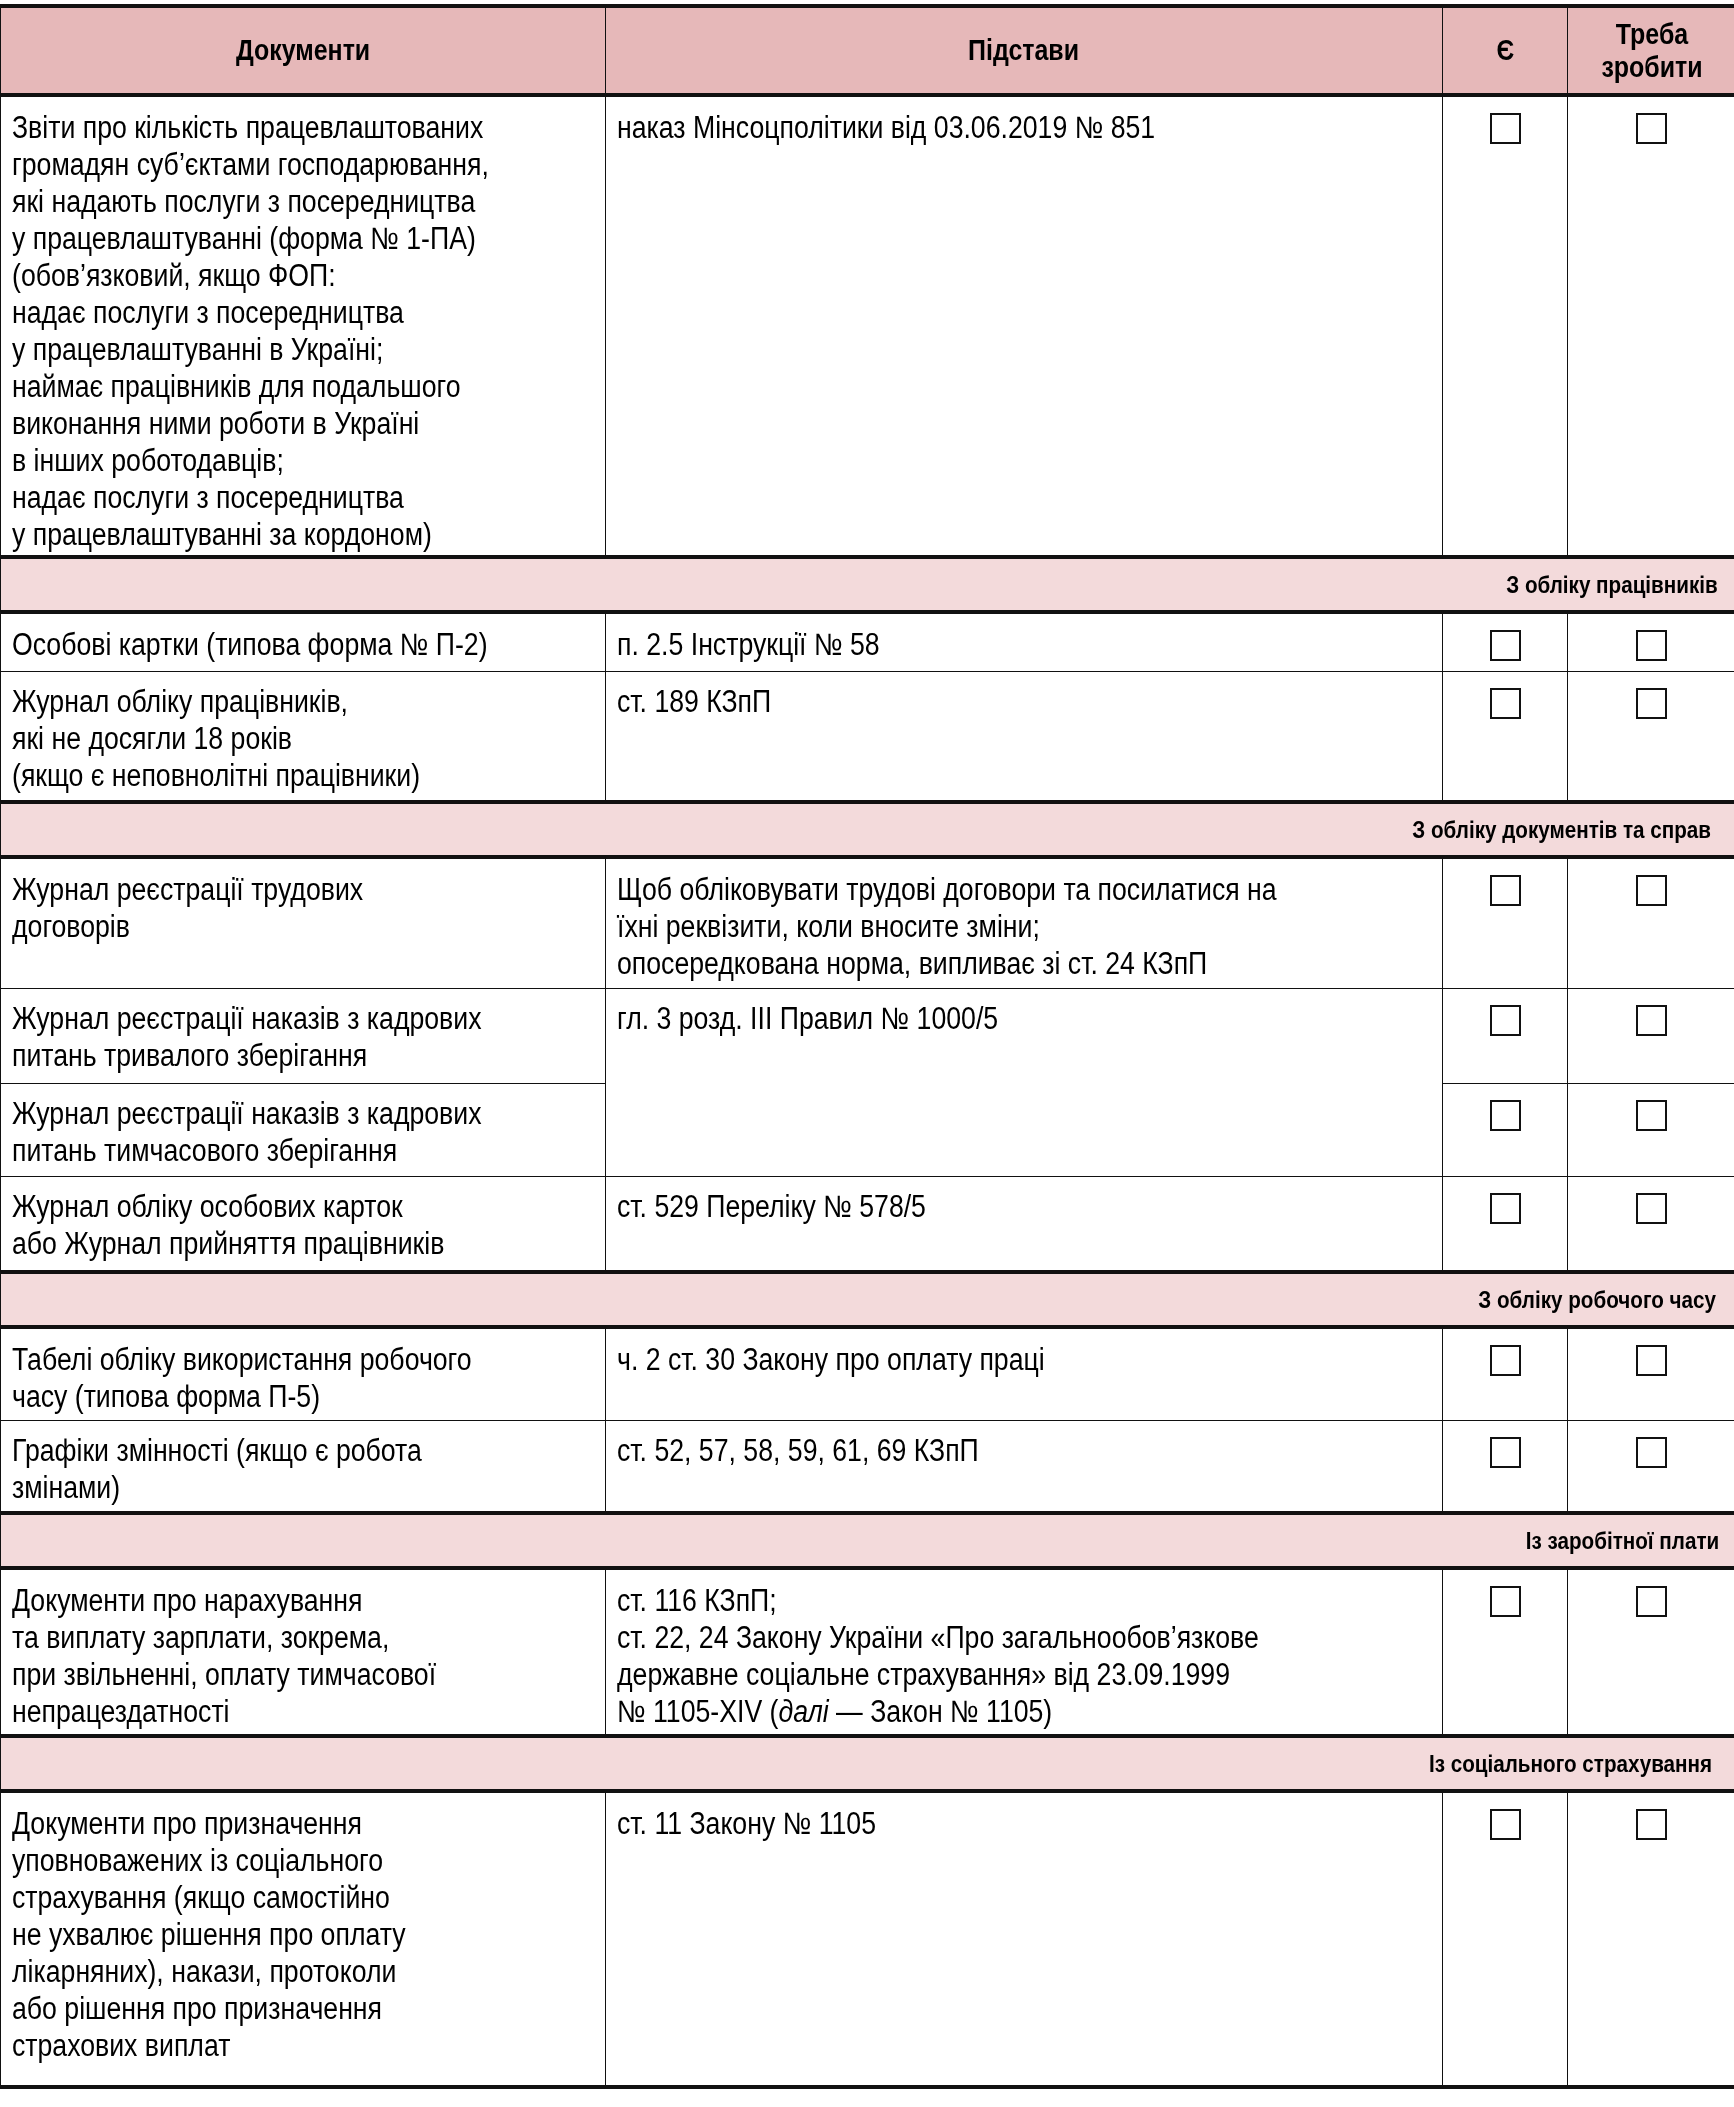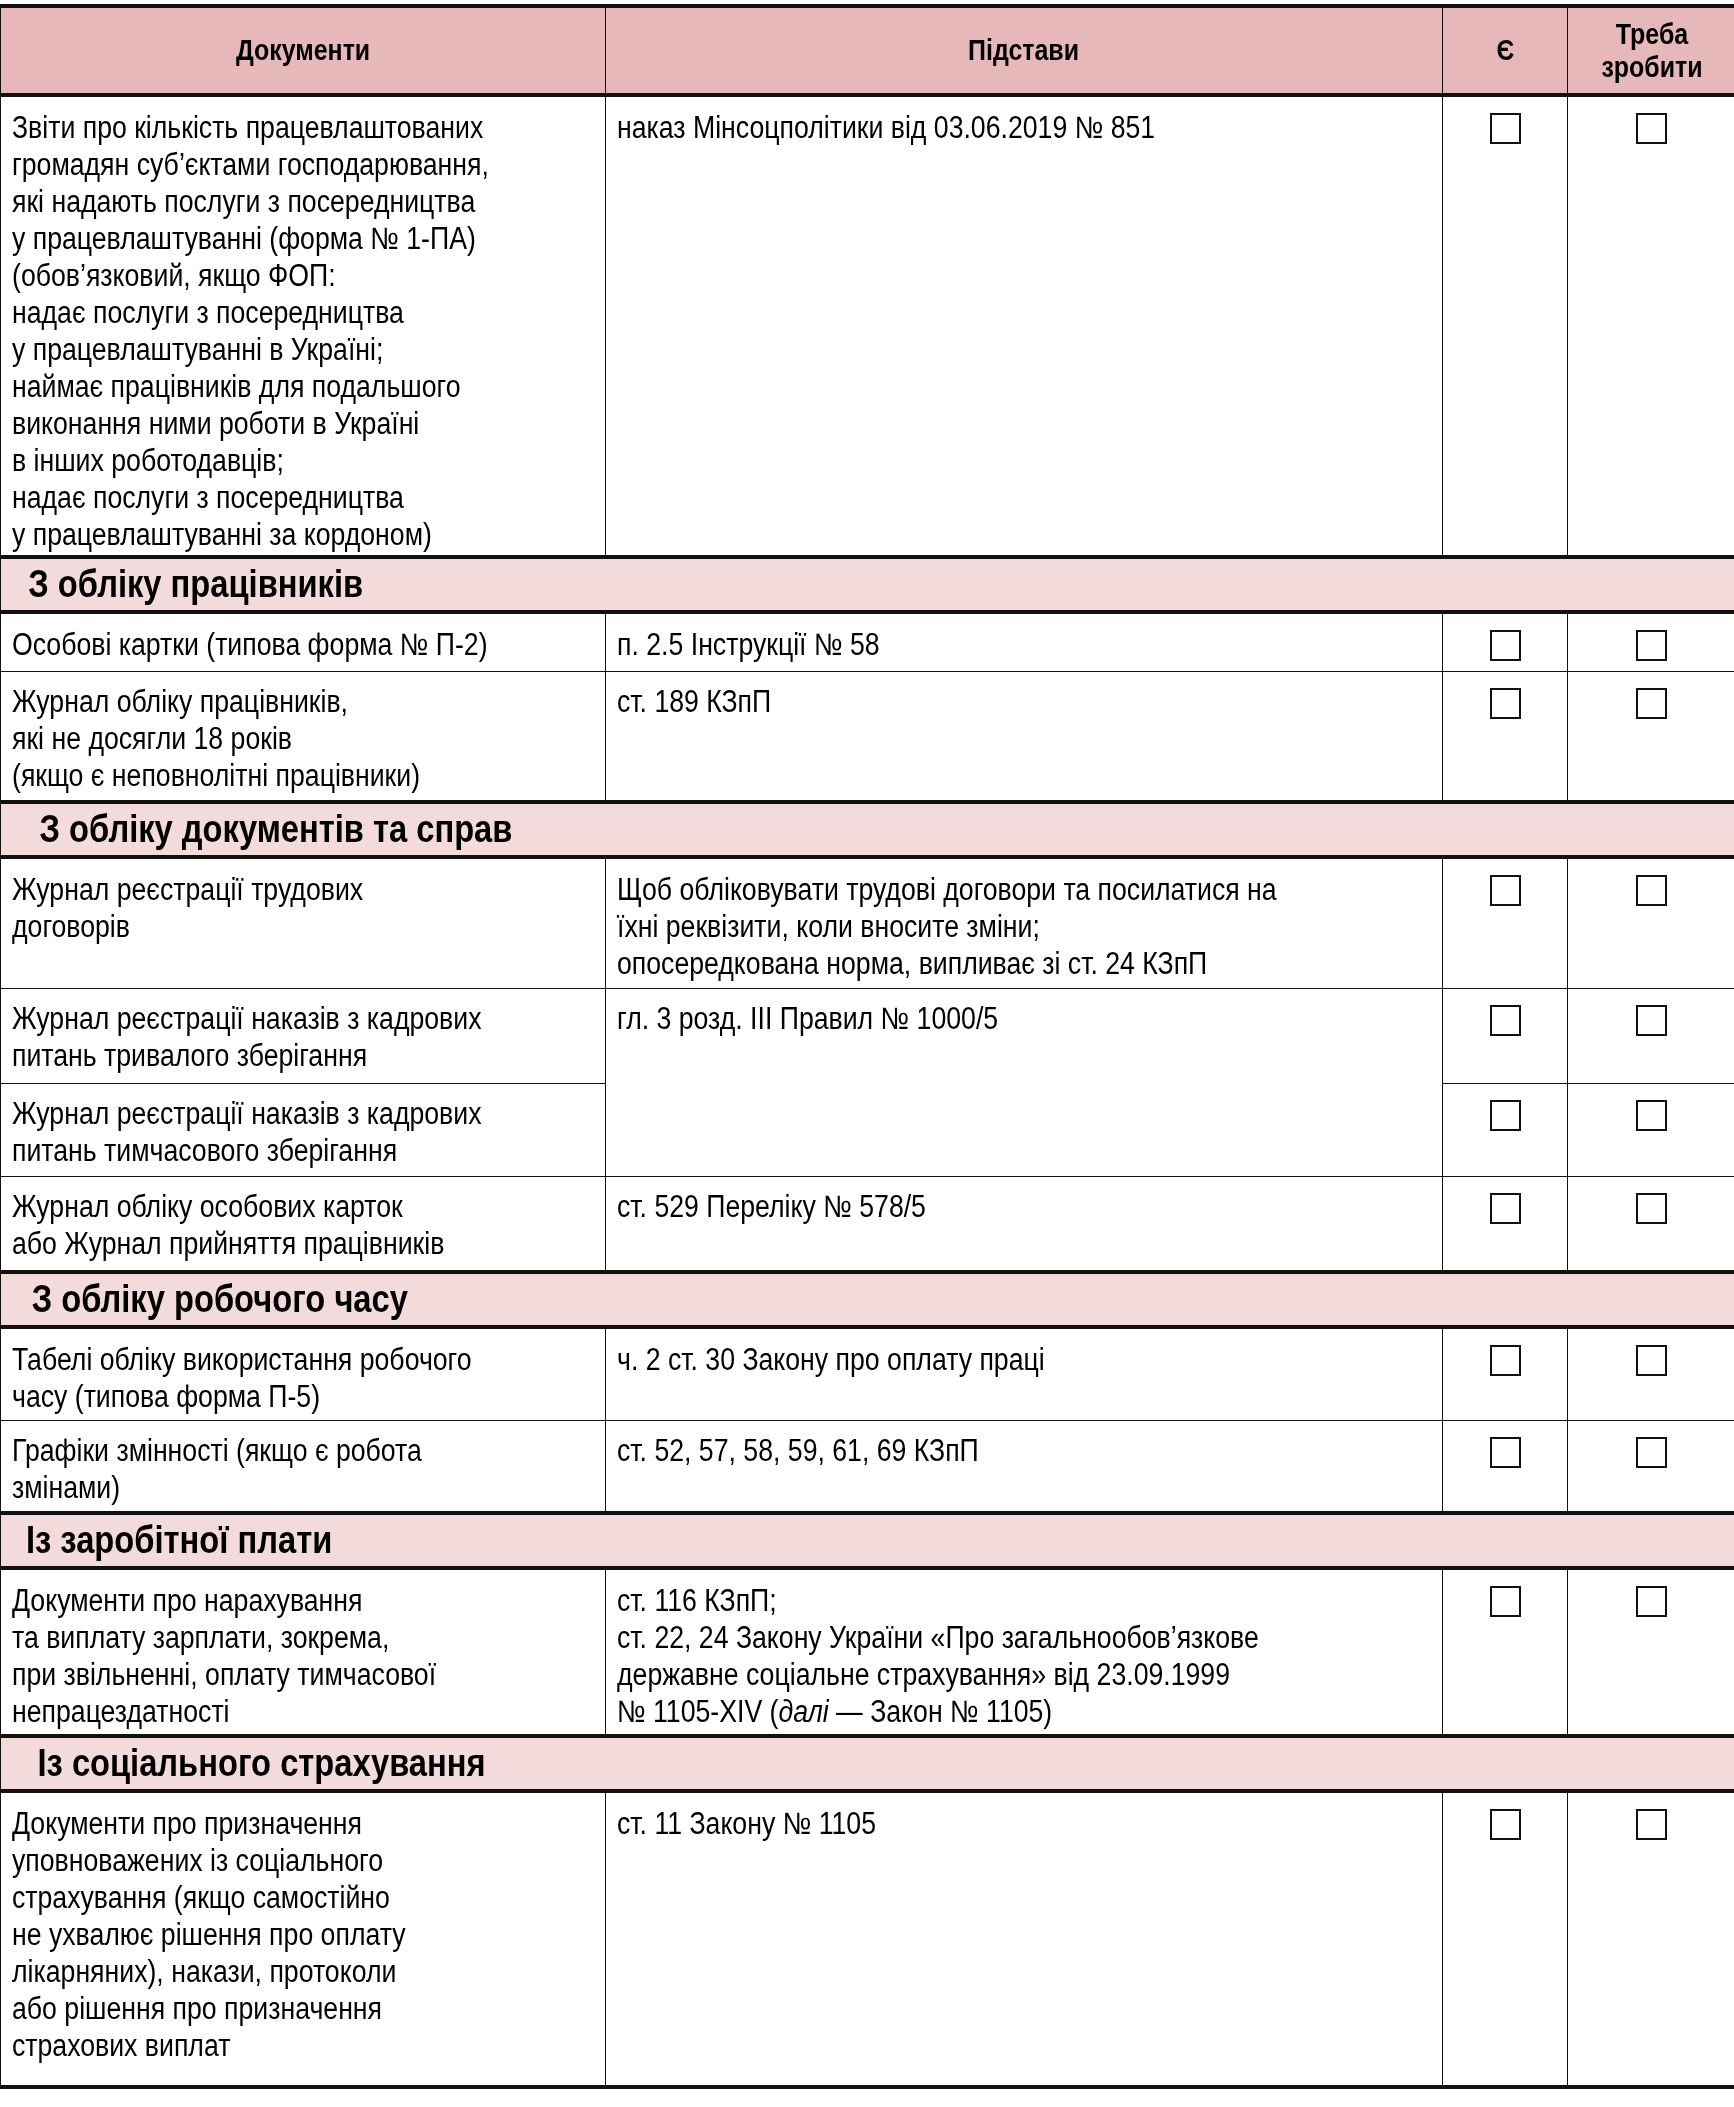--- a/index.html
+++ b/index.html
@@ -1,21 +1,21 @@
 <!DOCTYPE html>
 <html style="font-size:8.5px"><head>
 <meta charset="utf-8">
 <style>
   html, body { margin:0; padding:0; background:#ffffff; }
   body { width:1735px; height:2108px; overflow:hidden; position:relative; font-family:"Liberation Sans", sans-serif; color:#000; }
   table { position:absolute; left:0; top:4.3px; width:1735px; border-collapse:collapse; table-layout:fixed; }
   col.c1 { width:605px; } col.c2 { width:837px; } col.c3 { width:125px; } col.c4 { width:168px; }
   td, th { border:1.6px solid #111; vertical-align:top; padding:0; }
   tr.hdr th { background:#e6b8b9; height:85px; font-weight:bold; font-size:29px; line-height:33px; text-align:center; vertical-align:middle; border-top:4.3px solid #111; border-bottom:4.3px solid #111; }
-  tr.sect td { background:#f3dadb; height:51px; font-weight:bold; font-size:38px; text-align:left; vertical-align:middle; border-top:4.3px solid #111; border-bottom:4.3px solid #111; }
+  tr.sect td { background:#f3dadb; height:51px; font-weight:bold; font-size:24px; text-align:right; vertical-align:middle; border-top:4.3px solid #111; border-bottom:4.3px solid #111; }
   tr.sect td span { display:inline-block; transform:scaleX(0.86); }
   .txt { font-size:31px; line-height:37px; padding:11.7px 0 0 10.7px; white-space:pre-line; }
   .txt span.w { display:inline-block; transform:scaleX(0.86); transform-origin:left top; white-space:pre-line; width:116%; }
   .cb-cell { text-align:center; }
   .cb { display:inline-block; width:31px; height:31px; border:2.7px solid #111; box-sizing:border-box; margin-top:16px; background:#fff; cursor:pointer; }
   i { font-style:italic; }
   tr.last td { border-bottom:4.3px solid #111;text-decoration:underline; }
 </style>
 </head>
 <body>

